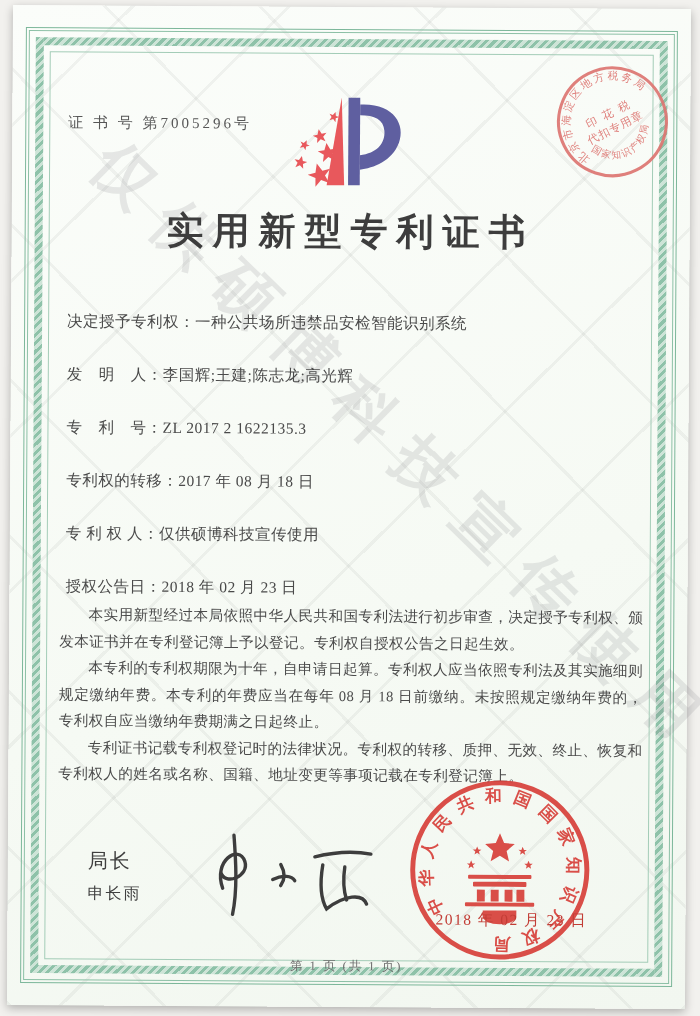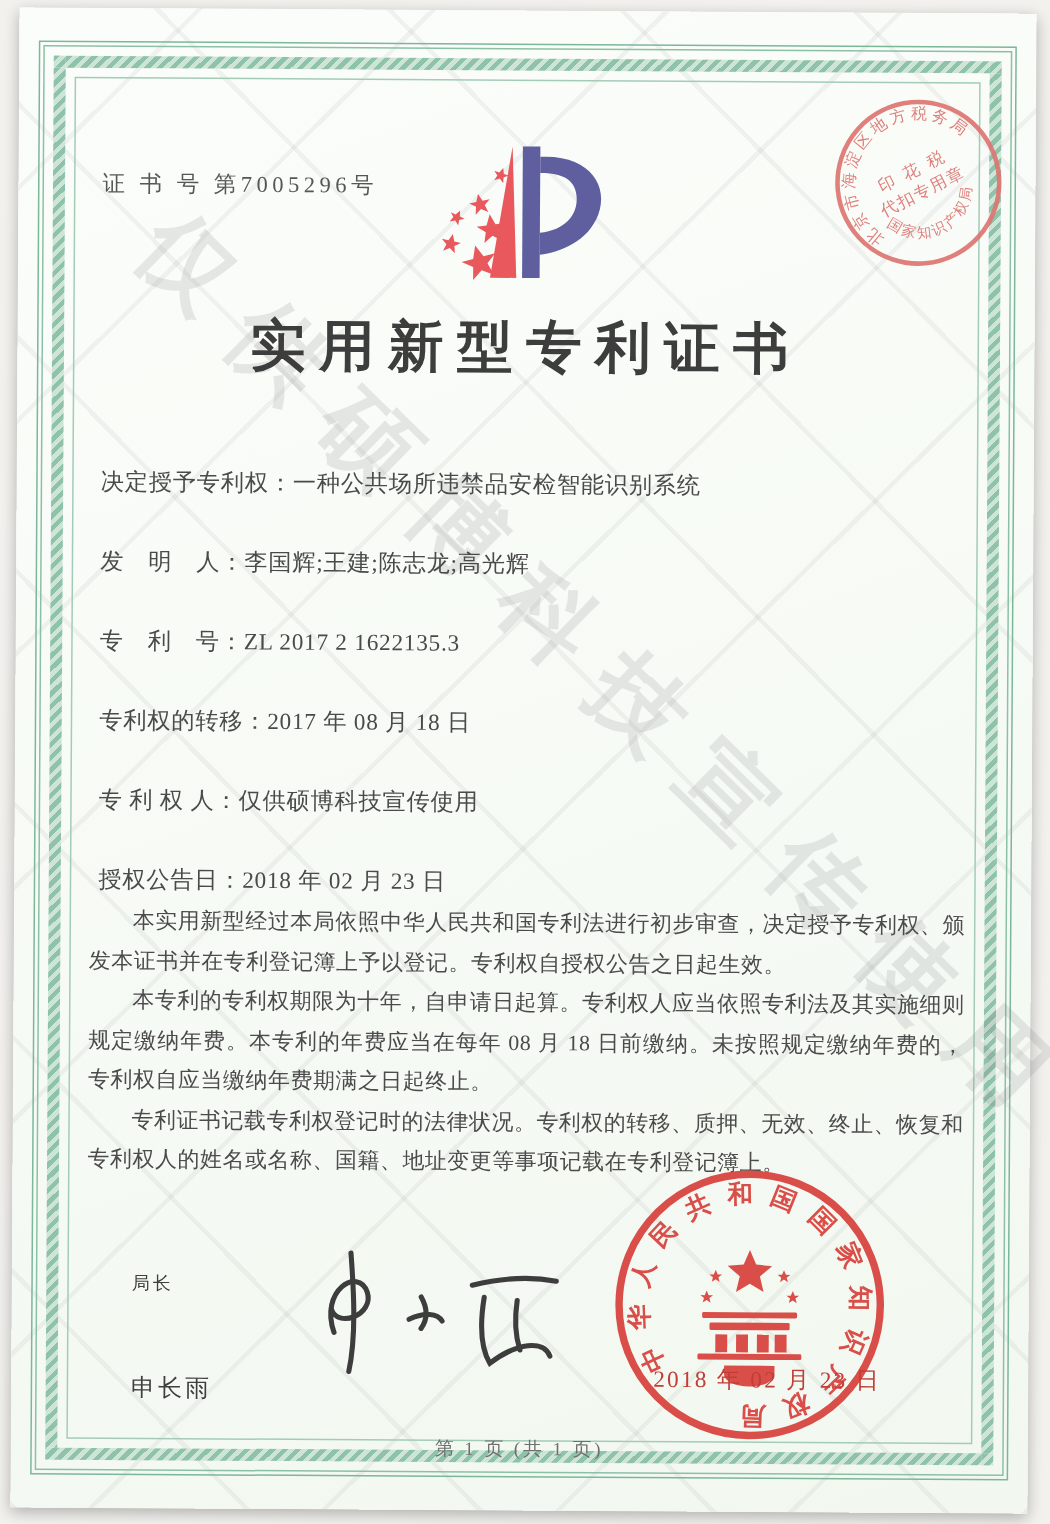--- a/index.html
+++ b/index.html
@@ -26,22 +26,22 @@
   .logo{position:absolute;left:50%;top:78px;transform:translateX(-50%);z-index:2;}
   .top-seal{position:absolute;right:16px;top:52px;transform:rotate(-27deg);z-index:4;opacity:.92;}
   .title{position:absolute;left:0;right:0;top:200px;margin:0;text-align:center;
     font-size:37px;font-weight:bold;letter-spacing:9px;color:#3d3d3d;z-index:4;}
   .fields{position:absolute;left:56px;right:58px;top:306px;z-index:4;}
   .field-row{height:53px;font-size:15.5px;color:#4a4a4a;letter-spacing:.5px;white-space:nowrap;}
   .field-row .flabel{color:#4a4a4a;}
   .paragraphs{position:absolute;left:50px;right:44px;top:596px;z-index:4;}
   .paragraphs p{margin:0;text-indent:2em;font-size:14.6px;line-height:26.5px;
     color:#4b4b4b;text-align:justify;letter-spacing:.4px;}
-  .sign-title{position:absolute;left:80px;top:842px;font-size:12px;letter-spacing:2px;color:#3f3f3f;z-index:5;}
-  .sign-name{position:absolute;left:80px;top:910px;font-size:16px;letter-spacing:2px;color:#3f3f3f;z-index:5;}
+  .sign-title{position:absolute;left:80px;top:842px;font-size:20px;letter-spacing:2px;color:#3f3f3f;z-index:5;}
+  .sign-name{position:absolute;left:80px;top:878px;font-size:16px;letter-spacing:2px;color:#3f3f3f;z-index:5;}
   .sign-script{position:absolute;left:185px;top:822px;z-index:5;}
   .bottom-seal{position:absolute;left:398px;top:768px;z-index:4;opacity:.93;}
   .seal-date{position:absolute;left:428px;top:902px;font-size:15.5px;letter-spacing:1.5px;
     color:#c23d36;z-index:6;white-space:nowrap;}
   .footer{position:absolute;left:0;right:0;bottom:32px;text-align:center;
     font-size:12.5px;letter-spacing:2px;color:#6e6e6e;z-index:4;}
 </style>
 </head>
 <body>
 

